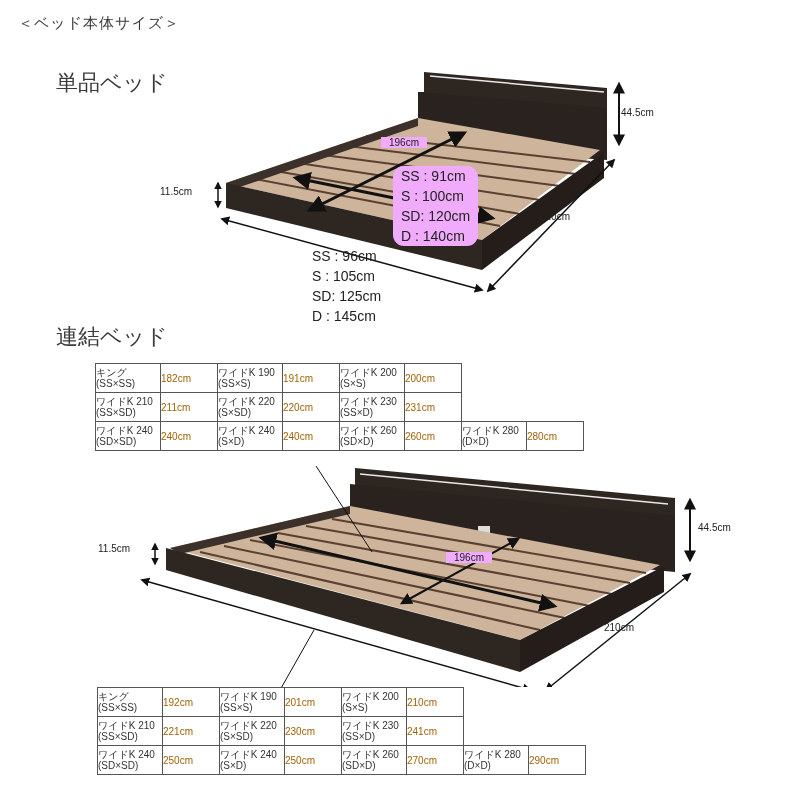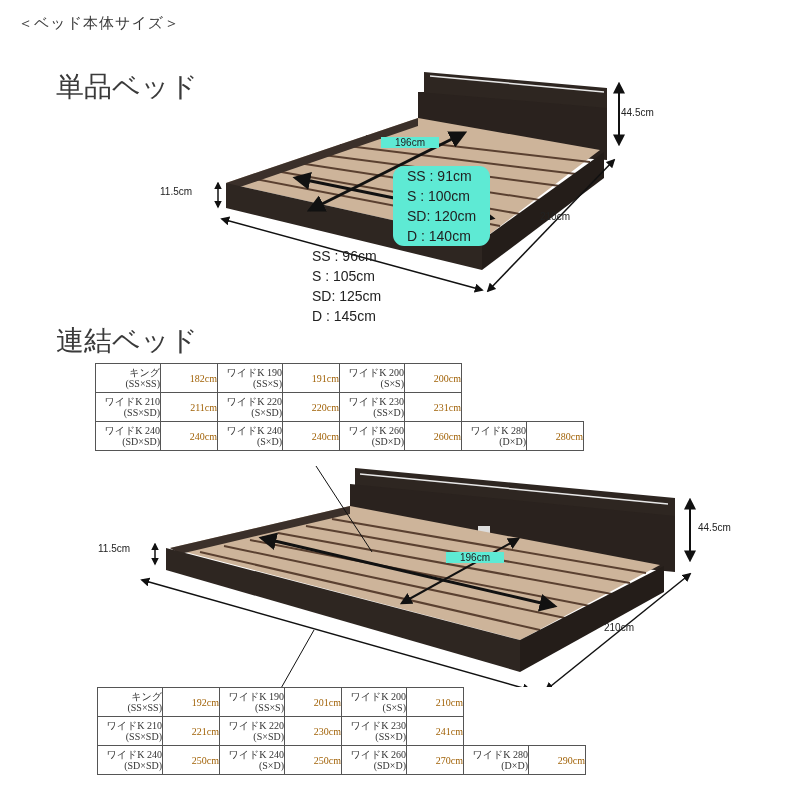--- a/index.html
+++ b/index.html
@@ -1,26 +1,26 @@
 <!DOCTYPE html>
 <html><head>
 <meta charset="utf-8">
 <style>
   html, body { margin:0; padding:0; background:#ffffff; }
   body { width:800px; height:800px; position:relative; overflow:hidden;
          font-family:"DejaVu Sans", "Liberation Sans", sans-serif; color:#333; }
   .abs { position:absolute; }
   .h1 { left:18px; top:14px; font-size:15px; color:#3a3a3a; letter-spacing:1px; white-space:nowrap; }
-  .h2 { font-size:28px; color:#3a3a3a; white-space:nowrap; }
+  .h2 { font-size:22px; color:#3a3a3a; white-space:nowrap; }
   .dim { font-family:"Liberation Sans", sans-serif; font-size:10px; color:#222; white-space:nowrap; }
   .dimlist { font-family:"Liberation Sans", sans-serif; font-size:14px; color:#222; line-height:20px; white-space:nowrap; }
-  .whitebox { background:#5eead4; padding:0 14px; }
+  .whitebox { background:#f0abfc; padding:0 8px; }
   svg { position:absolute; left:0; top:0; }
   table.sz { position:absolute; border-collapse:collapse; background:#fff; font-family:"Liberation Sans", sans-serif; }
-  table.sz td { border:1px solid #555; padding:0; text-align:right; vertical-align:middle; height:28px;font-family:Liberation Serif, serif; }
+  table.sz td { border:1px solid #555; padding:0; text-align:left; vertical-align:middle; height:28px; }
   table.sz td.name { font-size:10px; line-height:11px; color:#333; width:64px; }
   table.sz td.val { font-size:10px; color:#a16207; width:56px; }
   table.sz td.empty { border:none; background:transparent; }
   .name .l1, .name .l2 { display:block; }
 </style>
 </head>
 <body>
 
 <div class="abs h1">＜ベッド本体サイズ＞</div>
 

